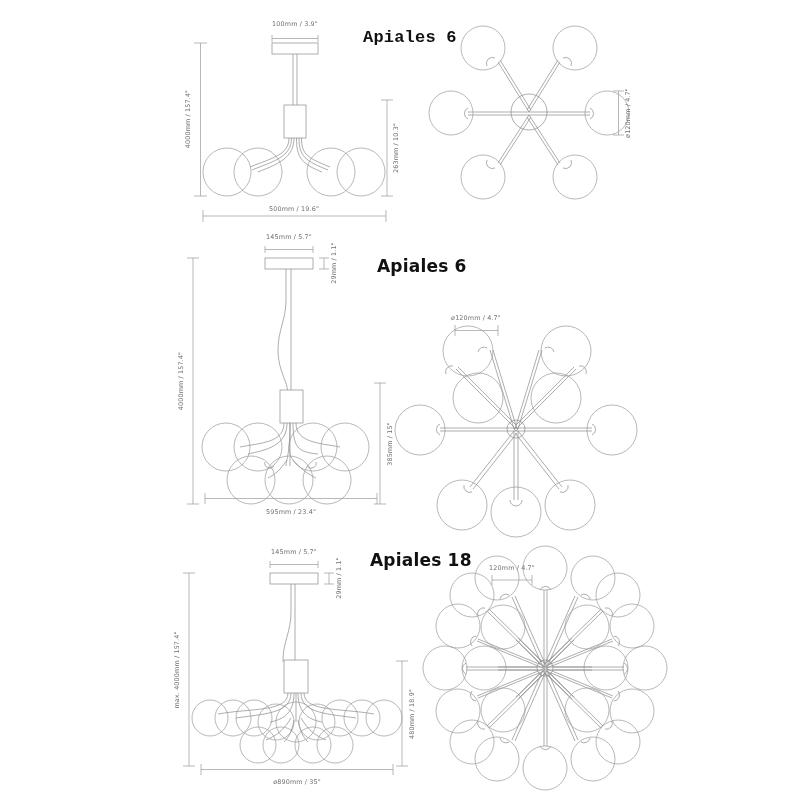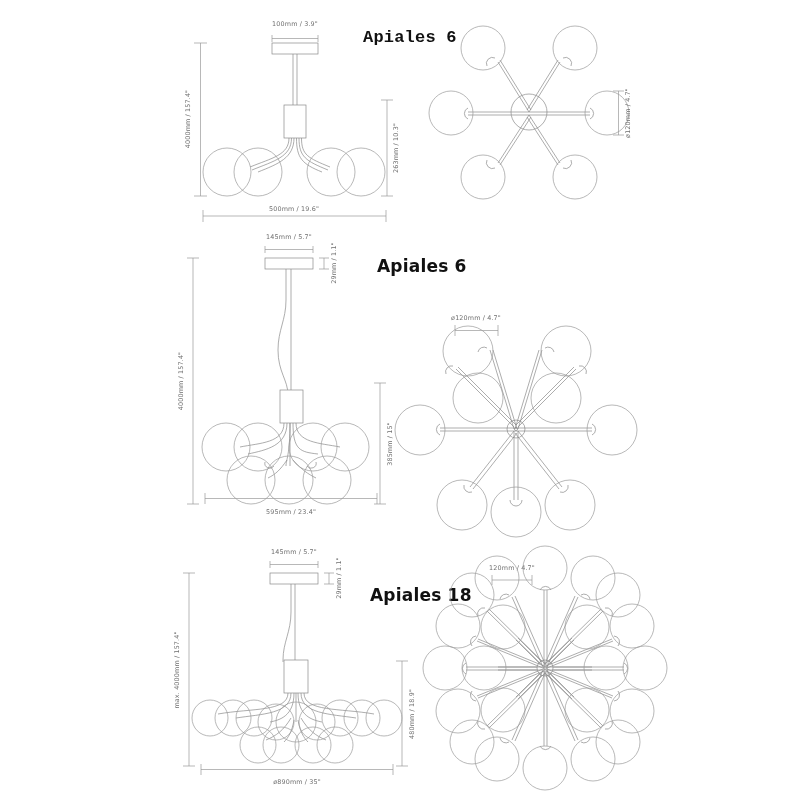--- a/index.html
+++ b/index.html
@@ -14,21 +14,21 @@
     position:absolute;
     font-family:"DejaVu Sans","Liberation Sans",sans-serif;
     font-weight:700;
     font-size:17px;
     letter-spacing:.2px;
     color:#111111;
     white-space:nowrap;
   }
   #t1{left:363px;top:28px;font-family:Liberation Mono, monospace;}
   #t2{left:377px;top:256px;}
-  #t3{left:370px;top:550px;margin-top:35px;}
+  #t3{left:370px;top:550px;}
   svg{position:absolute;left:0;top:0;}
   .ln{stroke:#8a8a8a;stroke-width:.7;fill:none;}
   .glass{stroke:#9a9a9a;stroke-width:.7;fill:none;}
   .body{stroke:#8a8a8a;stroke-width:.7;fill:#ffffff;}
   .dim{stroke:#9a9a9a;stroke-width:.7;fill:none;}
   .dimtxt{
     font-family:"DejaVu Sans","Liberation Sans",sans-serif;
     font-size:6.4px;
     fill:#6f6f6f;
     letter-spacing:.15px;

